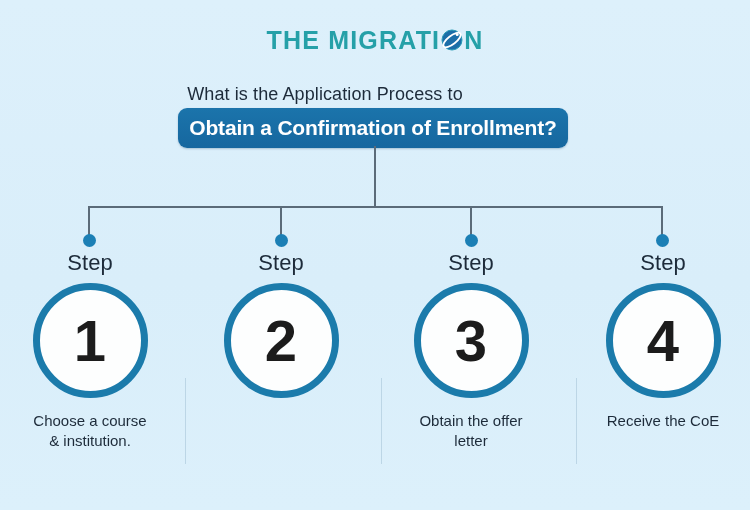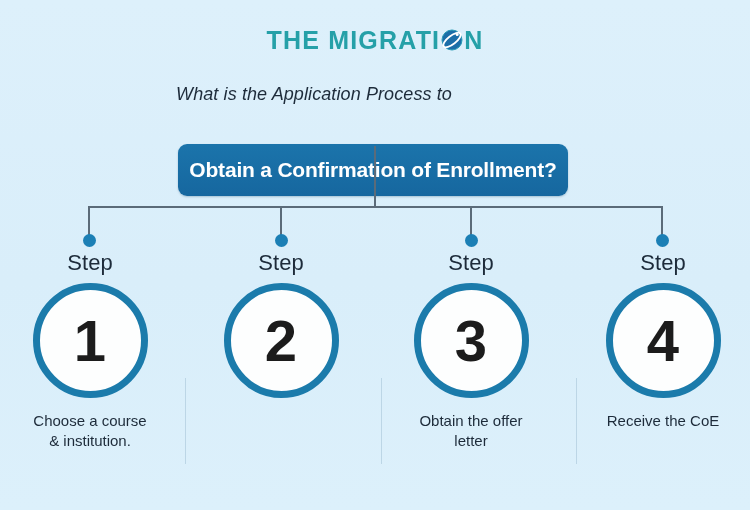--- a/index.html
+++ b/index.html
@@ -46,41 +46,39 @@
     width: 24px;
     height: 24px;
     margin: 0 0px;
     top: -1px;
   }
 
   
   .subtitle {
     position: absolute;
     top: 84px;
-    left: 1px;
+    left: 12px;
     width: 626px;
     text-align: center;
     font-size: 18px;
     color: #1d2b3a;
     letter-spacing: 0.1px;
-    font-style: italic;
   }
   .banner {
     position: absolute;
     top: 108px;
     left: 178px;
     width: 390px;
-    height: 52px;
+    height: 40px;
     background: linear-gradient(180deg, #1b74ab 0%, #16679f 100%);
     border-radius: 9px;
     box-shadow: 0 1px 2px rgba(10,60,100,0.25);
     display: flex;
     align-items: center;
     justify-content: center;
-    margin-top: 36px;
   }
   .banner-text {
     color: #ffffff;
     font-size: 21px;
     font-weight: bold;
     letter-spacing: -0.2px;
     white-space: nowrap;
   }
 
   

